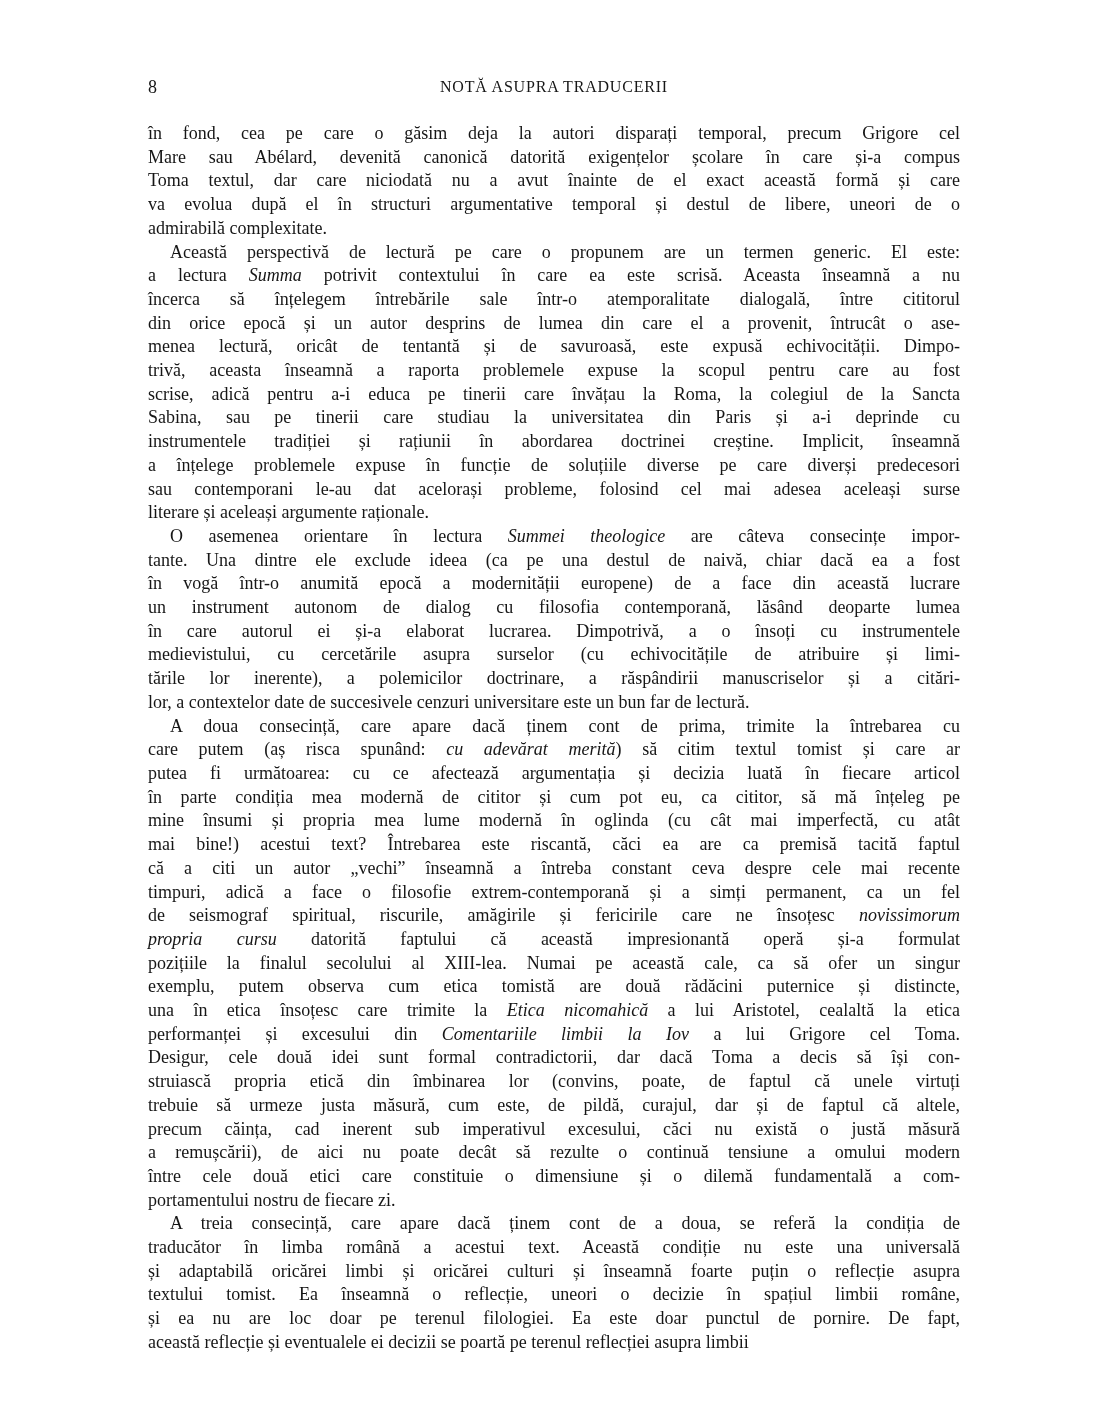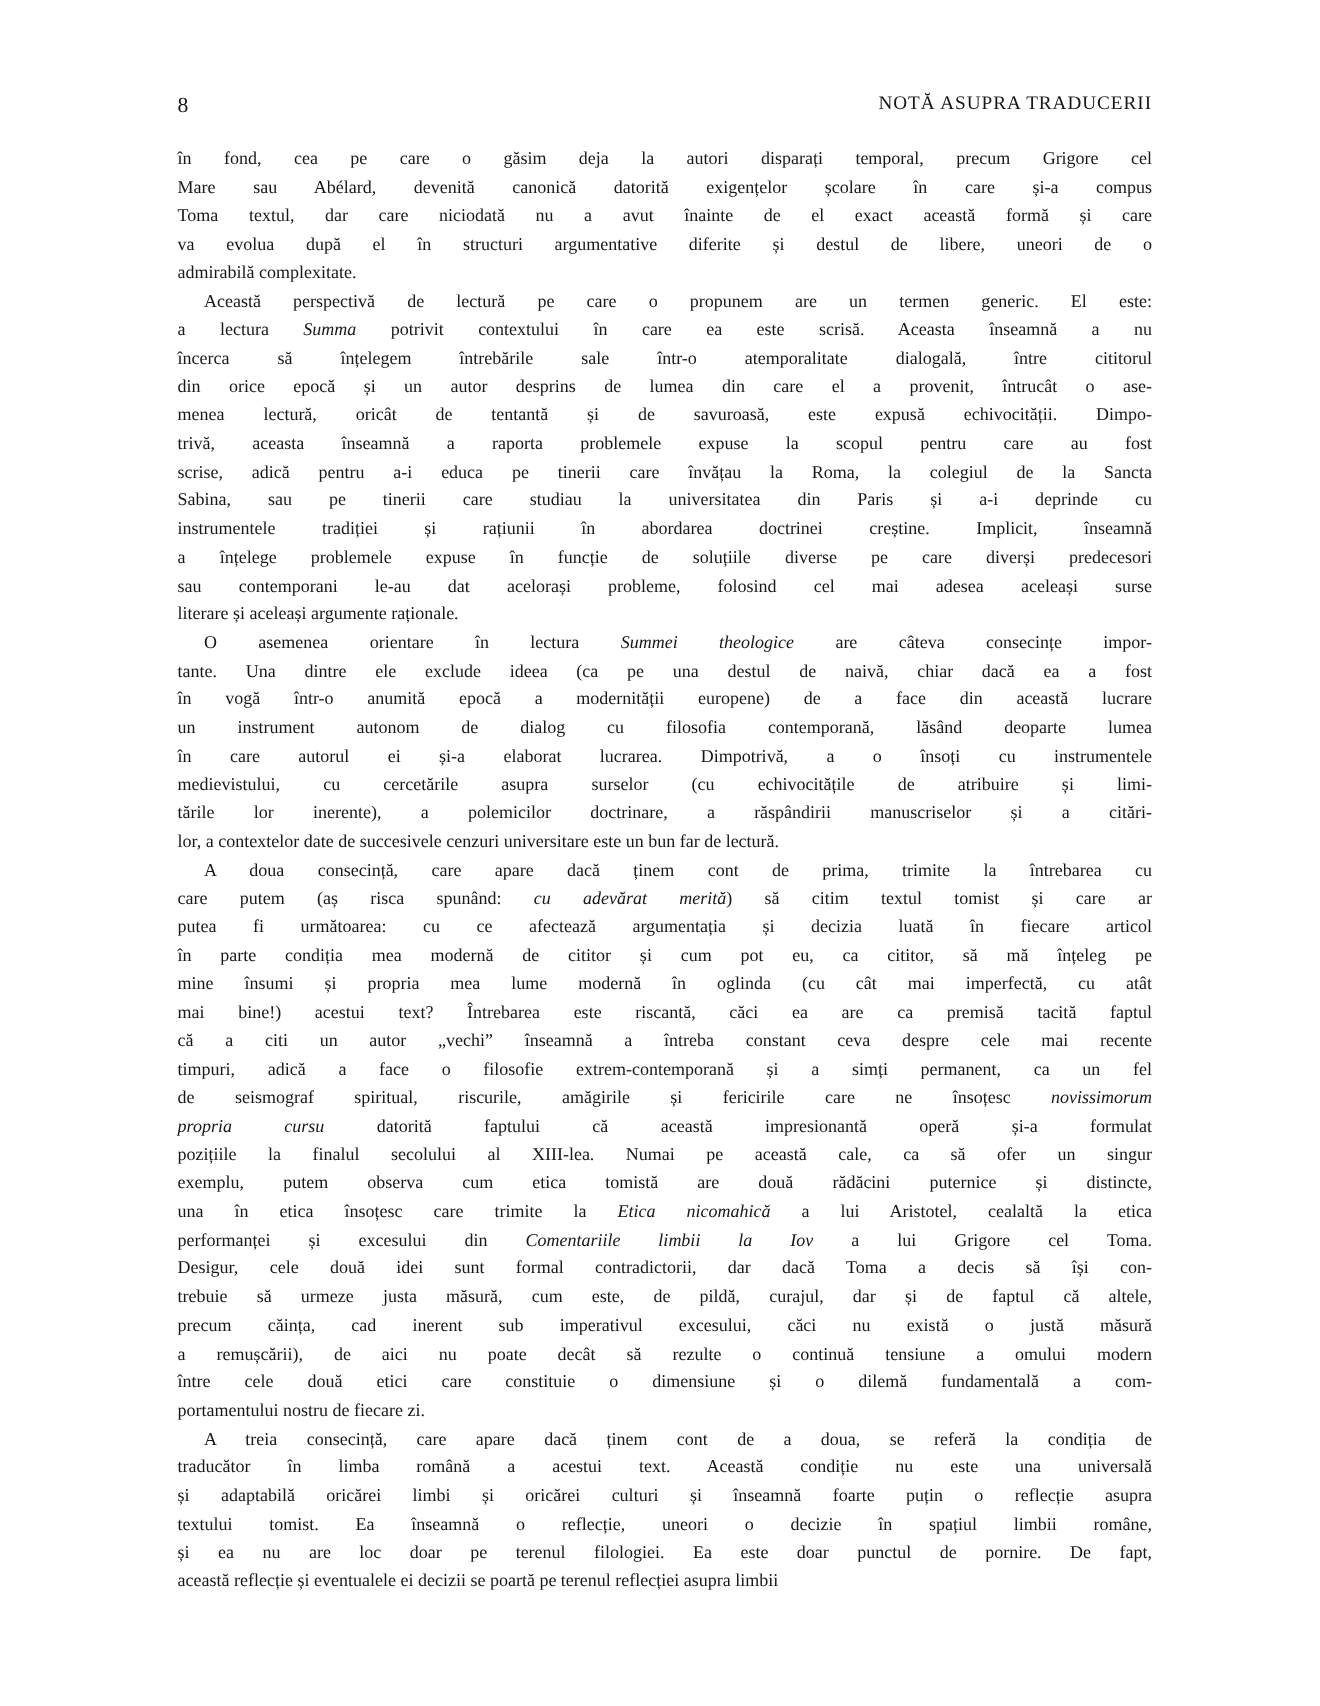--- a/index.html
+++ b/index.html
@@ -20,31 +20,31 @@
     height: 24px;
   }
   .page-num {
     position: absolute;
     left: 0;
     top: 0;
     font-size: 18px;
     line-height: 20px;
   }
   .head-title {
-    text-align: right;
+    text-align: center;
     font-size: 16px;
     line-height: 20px;
     letter-spacing: 0.8px;
   }
   .text-body {
     position: absolute;
     top: 122px;
     left: 148px;
     width: 812px;
-    font-size: 15px;
+    font-size: 18px;
     line-height: 23.7px;
   }
   .line {
     text-align: justify;
     text-align-last: justify;
   }
   .line.last { text-align-last: left; }
   .line.indent { text-indent: 22px; }
   .line i { font-style: italic; }
 </style>
@@ -53,21 +53,21 @@
 
 <div class="page">
   <div class="running-head">
     <span class="page-num">8</span>
     <div class="head-title">NOTĂ ASUPRA TRADUCERII</div>
   </div>
   <div class="text-body">
       <div class="line"><span>în fond, cea pe care o găsim deja la autori disparați temporal, precum Grigore cel</span></div>
       <div class="line"><span>Mare sau Abélard, devenită canonică datorită exigențelor școlare în care și-a compus</span></div>
       <div class="line"><span>Toma textul, dar care niciodată nu a avut înainte de el exact această formă și care</span></div>
-      <div class="line"><span>va evolua după el în structuri argumentative diferite și destul de libere, uneori de o</span></div>
+      <div class="line"><span>va evolua după el în structuri argumentative temporal și destul de libere, uneori de o</span></div>
       <div class="line last"><span>admirabilă complexitate.</span></div>
       <div class="line indent"><span>Această perspectivă de lectură pe care o propunem are un termen generic. El este:</span></div>
       <div class="line"><span>a lectura </span><i>Summa</i><span> potrivit contextului în care ea este scrisă. Aceasta înseamnă a nu</span></div>
       <div class="line"><span>încerca să înțelegem întrebările sale într-o atemporalitate dialogală, între cititorul</span></div>
       <div class="line"><span>din orice epocă și un autor desprins de lumea din care el a provenit, întrucât o ase-</span></div>
       <div class="line"><span>menea lectură, oricât de tentantă și de savuroasă, este expusă echivocității. Dimpo-</span></div>
       <div class="line"><span>trivă, aceasta înseamnă a raporta problemele expuse la scopul pentru care au fost</span></div>
       <div class="line"><span>scrise, adică pentru a-i educa pe tinerii care învățau la Roma, la colegiul de la Sancta</span></div>
       <div class="line"><span>Sabina, sau pe tinerii care studiau la universitatea din Paris și a-i deprinde cu</span></div>
       <div class="line"><span>instrumentele tradiției și rațiunii în abordarea doctrinei creștine. Implicit, înseamnă</span></div>
@@ -90,20 +90,21 @@
       <div class="line"><span>mai bine!) acestui text? Întrebarea este riscantă, căci ea are ca premisă tacită faptul</span></div>
       <div class="line"><span>că a citi un autor „vechi” înseamnă a întreba constant ceva despre cele mai recente</span></div>
       <div class="line"><span>timpuri, adică a face o filosofie extrem-contemporană și a simți permanent, ca un fel</span></div>
       <div class="line"><span>de seismograf spiritual, riscurile, amăgirile și fericirile care ne însoțesc </span><i>novissimorum</i></div>
       <div class="line"><i>propria cursu</i><span> datorită faptului că această impresionantă operă și-a formulat</span></div>
       <div class="line"><span>pozițiile la finalul secolului al XIII-lea. Numai pe această cale, ca să ofer un singur</span></div>
       <div class="line"><span>exemplu, putem observa cum etica tomistă are două rădăcini puternice și distincte,</span></div>
       <div class="line"><span>una în etica însoțesc care trimite la </span><i>Etica nicomahică</i><span> a lui Aristotel, cealaltă la etica</span></div>
       <div class="line"><span>performanței și excesului din </span><i>Comentariile limbii la Iov</i><span> a lui Grigore cel Toma.</span></div>
       <div class="line"><span>Desigur, cele două idei sunt formal contradictorii, dar dacă Toma a decis să își con-</span></div>
+      <div class="line"><span>struiască propria etică din îmbinarea lor (convins, poate, de faptul că unele virtuți</span></div>
       <div class="line"><span>trebuie să urmeze justa măsură, cum este, de pildă, curajul, dar și de faptul că altele,</span></div>
       <div class="line"><span>precum căința, cad inerent sub imperativul excesului, căci nu există o justă măsură</span></div>
       <div class="line"><span>a remușcării), de aici nu poate decât să rezulte o continuă tensiune a omului modern</span></div>
       <div class="line"><span>între cele două etici care constituie o dimensiune și o dilemă fundamentală a com-</span></div>
       <div class="line last"><span>portamentului nostru de fiecare zi.</span></div>
       <div class="line indent"><span>A treia consecință, care apare dacă ținem cont de a doua, se referă la condiția de</span></div>
       <div class="line"><span>traducător în limba română a acestui text. Această condiție nu este una universală</span></div>
       <div class="line"><span>și adaptabilă oricărei limbi și oricărei culturi și înseamnă foarte puțin o reflecție asupra</span></div>
       <div class="line"><span>textului tomist. Ea înseamnă o reflecție, uneori o decizie în spațiul limbii române,</span></div>
       <div class="line"><span>și ea nu are loc doar pe terenul filologiei. Ea este doar punctul de pornire. De fapt,</span></div>

